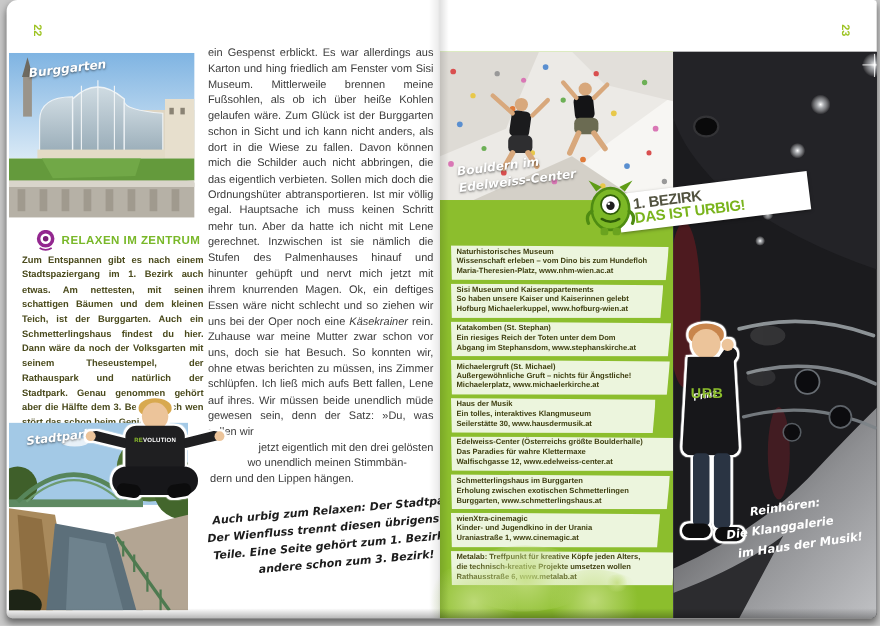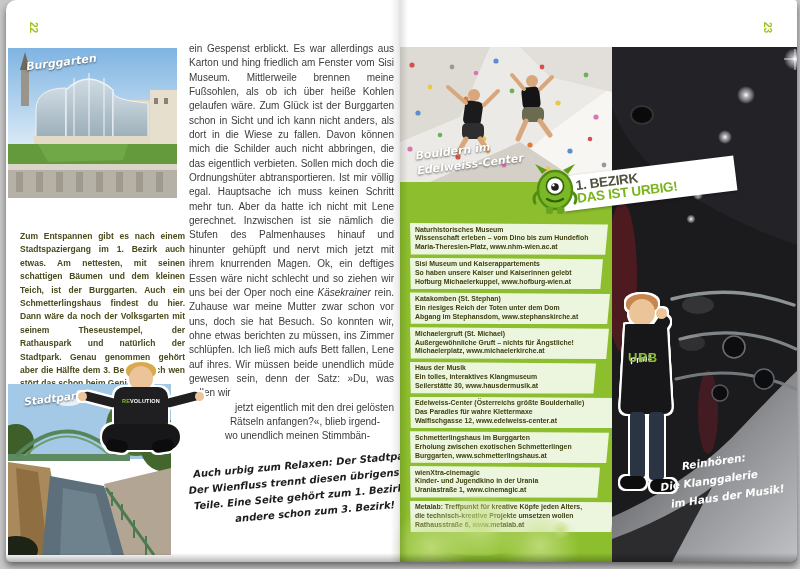--- a/index.html
+++ b/index.html
@@ -145,20 +145,29 @@
         <rect x="48" y="124" width="7" height="20" fill="#a09a8e"></rect>
           <rect x="68" y="124" width="7" height="20" fill="#a09a8e"></rect>
         <rect x="88" y="124" width="7" height="20" fill="#a09a8e"></rect>
           <rect x="108" y="124" width="7" height="20" fill="#a09a8e"></rect>
         <rect x="128" y="124" width="7" height="20" fill="#a09a8e"></rect>
           <rect x="148" y="124" width="7" height="20" fill="#a09a8e"></rect>
       </svg>
       <span class="photo-label lbl-burg">Burggarten</span>
     </div>
 
+    <div class="relax-head">
+      <svg width="17" height="20" viewBox="0 0 17 20">
+        <circle cx="8.5" cy="8" r="8" fill="#93278f"></circle>
+        <circle cx="8.5" cy="8" r="4.8" fill="#ffffff"></circle>
+        <circle cx="8.5" cy="8" r="2.5" fill="#7b1f78"></circle>
+        <path d="M3,16.5 Q8.5,20 14,16.5" stroke="#93278f" stroke-width="1.6" fill="none"></path>
+      </svg>
+      <span class="hd">RELAXEN IM ZENTRUM</span>
+    </div>
     <p class="relax-body">Zum Entspannen gibt es nach einem Stadtspaziergang im 1. Bezirk auch etwas. Am nettesten, mit seinen schattigen Bäumen und dem kleinen Teich, ist der Burggarten. Auch ein Schmetterlingshaus findest du hier. Dann wäre da noch der Volksgarten mit seinem Theseustempel, der Rathauspark und natürlich der Stadtpark. Genau genommen gehört aber die Hälfte dem 3. Bezirk. Doch wen stört das schon beim Genießen?</p>
 
     <div class="photo stadtpark">
       <svg width="163" height="171" viewBox="0 0 163 171">
         <rect x="0" y="0" width="163" height="75" fill="#a3c9e6"></rect>
         <ellipse cx="60" cy="18" rx="12" ry="4" fill="#e8f1f8"></ellipse>
         <circle cx="128" cy="42" r="30" fill="#4d7234"></circle>
         <circle cx="158" cy="62" r="26" fill="#43662c"></circle>
         <circle cx="8" cy="58" r="18" fill="#3f5f2a"></circle>
         <rect x="0" y="70" width="122" height="7" fill="#5f8a62"></rect>
@@ -191,22 +200,22 @@
       <div class="bm-shoeL"></div>
       <div class="bm-shoeR"></div>
       <div class="bm-print">
         <span class="g">RE</span><span class="w">VOLUTION</span>
       </div>
     </div>
 
     <div class="story">
       <p class="story-main"><span>ein Gespenst erblickt. Es war allerdings aus Karton und hing friedlich am Fenster vom Sisi Museum. Mittlerweile brennen meine Fußsohlen, als ob ich über heiße Kohlen gelaufen wäre. Zum Glück ist der Burggarten schon in Sicht und ich kann nicht anders, als dort in die Wiese zu fallen. Davon können mich die Schilder auch nicht abbringen, die das eigentlich verbieten. Sollen mich doch die Ordnungshüter abtransportieren. Ist mir völlig egal. Hauptsache ich muss keinen Schritt mehr tun. Aber da hatte ich nicht mit Lene gerechnet. Inzwischen ist sie nämlich die Stufen des Palmenhauses hinauf und hinunter gehüpft und nervt mich jetzt mit ihrem knurrenden Magen. Ok, ein deftiges Essen wäre nicht schlecht und so ziehen wir uns bei der Oper noch eine </span><i>Käsekrainer</i><span> rein. Zuhause war meine Mutter zwar schon vor uns, doch sie hat Besuch. So konnten wir, ohne etwas berichten zu müssen, ins Zimmer schlüpfen. Ich ließ mich aufs Bett fallen, Lene auf ihres. Wir müssen beide unendlich müde gewesen sein, denn der Satz: »Du, was sollen wir</span></p>
       <div class="tail t1">jetzt eigentlich mit den drei gelösten</div>
-      <div class="tail t2">Rätseln anfangen?«, blieb irgend-</div>
       <div class="tail t3">wo unendlich meinen Stimmbän-</div>
+      <div class="tail t4">dern und den Lippen hängen.</div>
       <div class="handnote-left">
         <div class="hl1">Auch urbig zum Relaxen: Der Stadtpark.</div>
         <div class="hl2">Der Wienfluss trennt diesen übrigens in zwei</div>
         <div class="hl3">Teile. Eine Seite gehört zum 1. Bezirk, die</div>
         <div class="hl4">andere schon zum 3. Bezirk!</div>
       </div>
     </div>
 
     <div class="pagenum pn-right">23</div>
 

